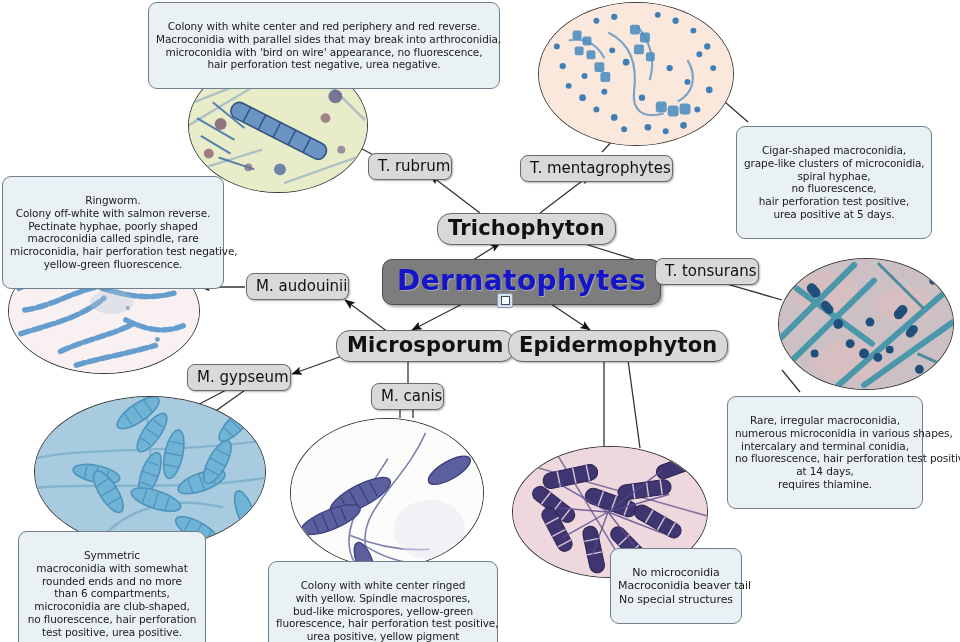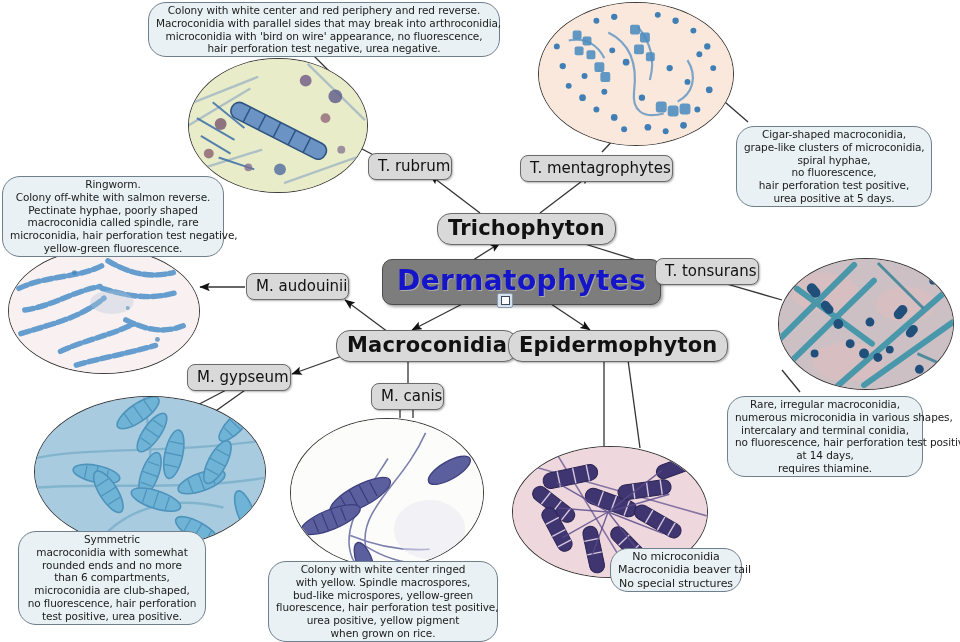--- a/index.html
+++ b/index.html
@@ -14,25 +14,25 @@
     overflow:hidden;
   }
   svg#edges{position:absolute;left:0;top:0;width:960px;height:642px;pointer-events:none;}
 
   
   .note{
     position:absolute;
     box-sizing:border-box;
     background:#e9f1f4;
     border:1px solid #6f7f8c;
-    border-radius:18px;
+    border-radius:9px;
     color:#1b1b1b;
     text-align:center;
     line-height:1.22;
-    padding:1px 7px;
+    padding:17px 7px;
     letter-spacing:-0.1px;
   }
   .note div{white-space:nowrap;}
 
   
   .node{
     position:absolute;
     box-sizing:border-box;
     background:#d9d9d9;
     border:1px solid #6a6a6a;
@@ -587,21 +587,21 @@
   <div class="node root" style="left:382px;top:259px;">
     <span>Dermatophytes</span>
   </div>
   <div class="rootnote" style="left:497px;top:293px;"></div>
 
   <div class="node genus" style="left:437px;top:213px;">
     <span>Trichophyton</span>
   </div>
 
   <div class="node genus" style="left:336px;top:330px;">
-    <span>Macroconidia</span>
+    <span>Microsporum</span>
   </div>
 
   <div class="node genus" style="left:508px;top:330px;">
     <span>Epidermophyton</span>
   </div>
 
   <div class="node species" style="left:368px;top:153px;">
     <span>T. rubrum</span>
   </div>
 

